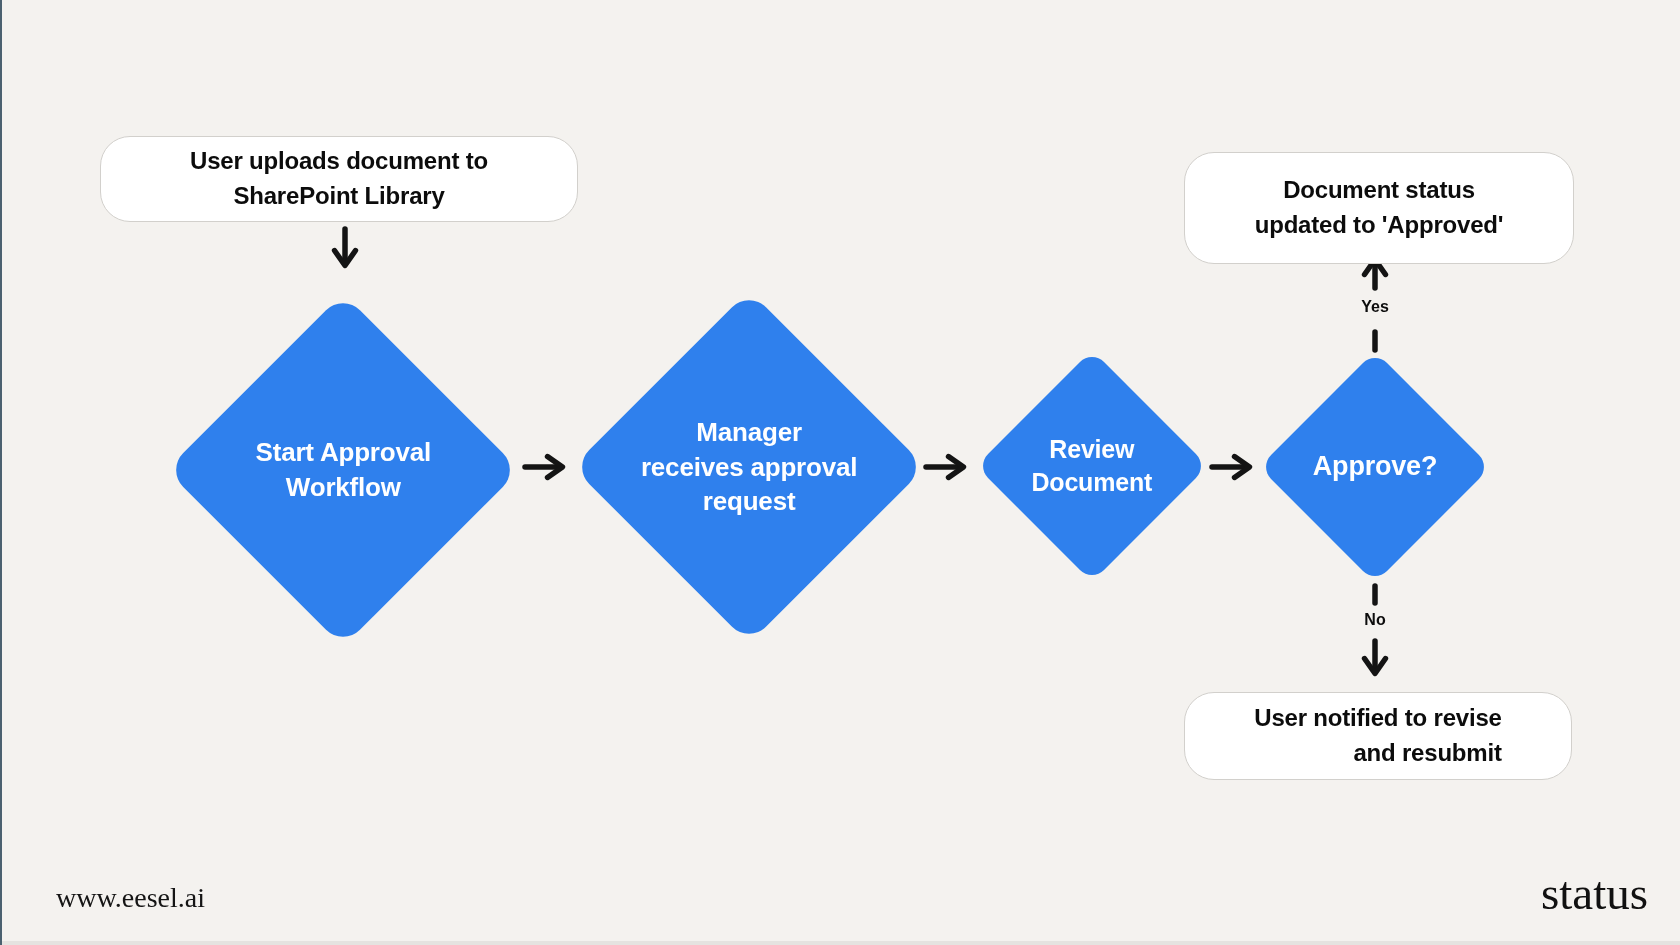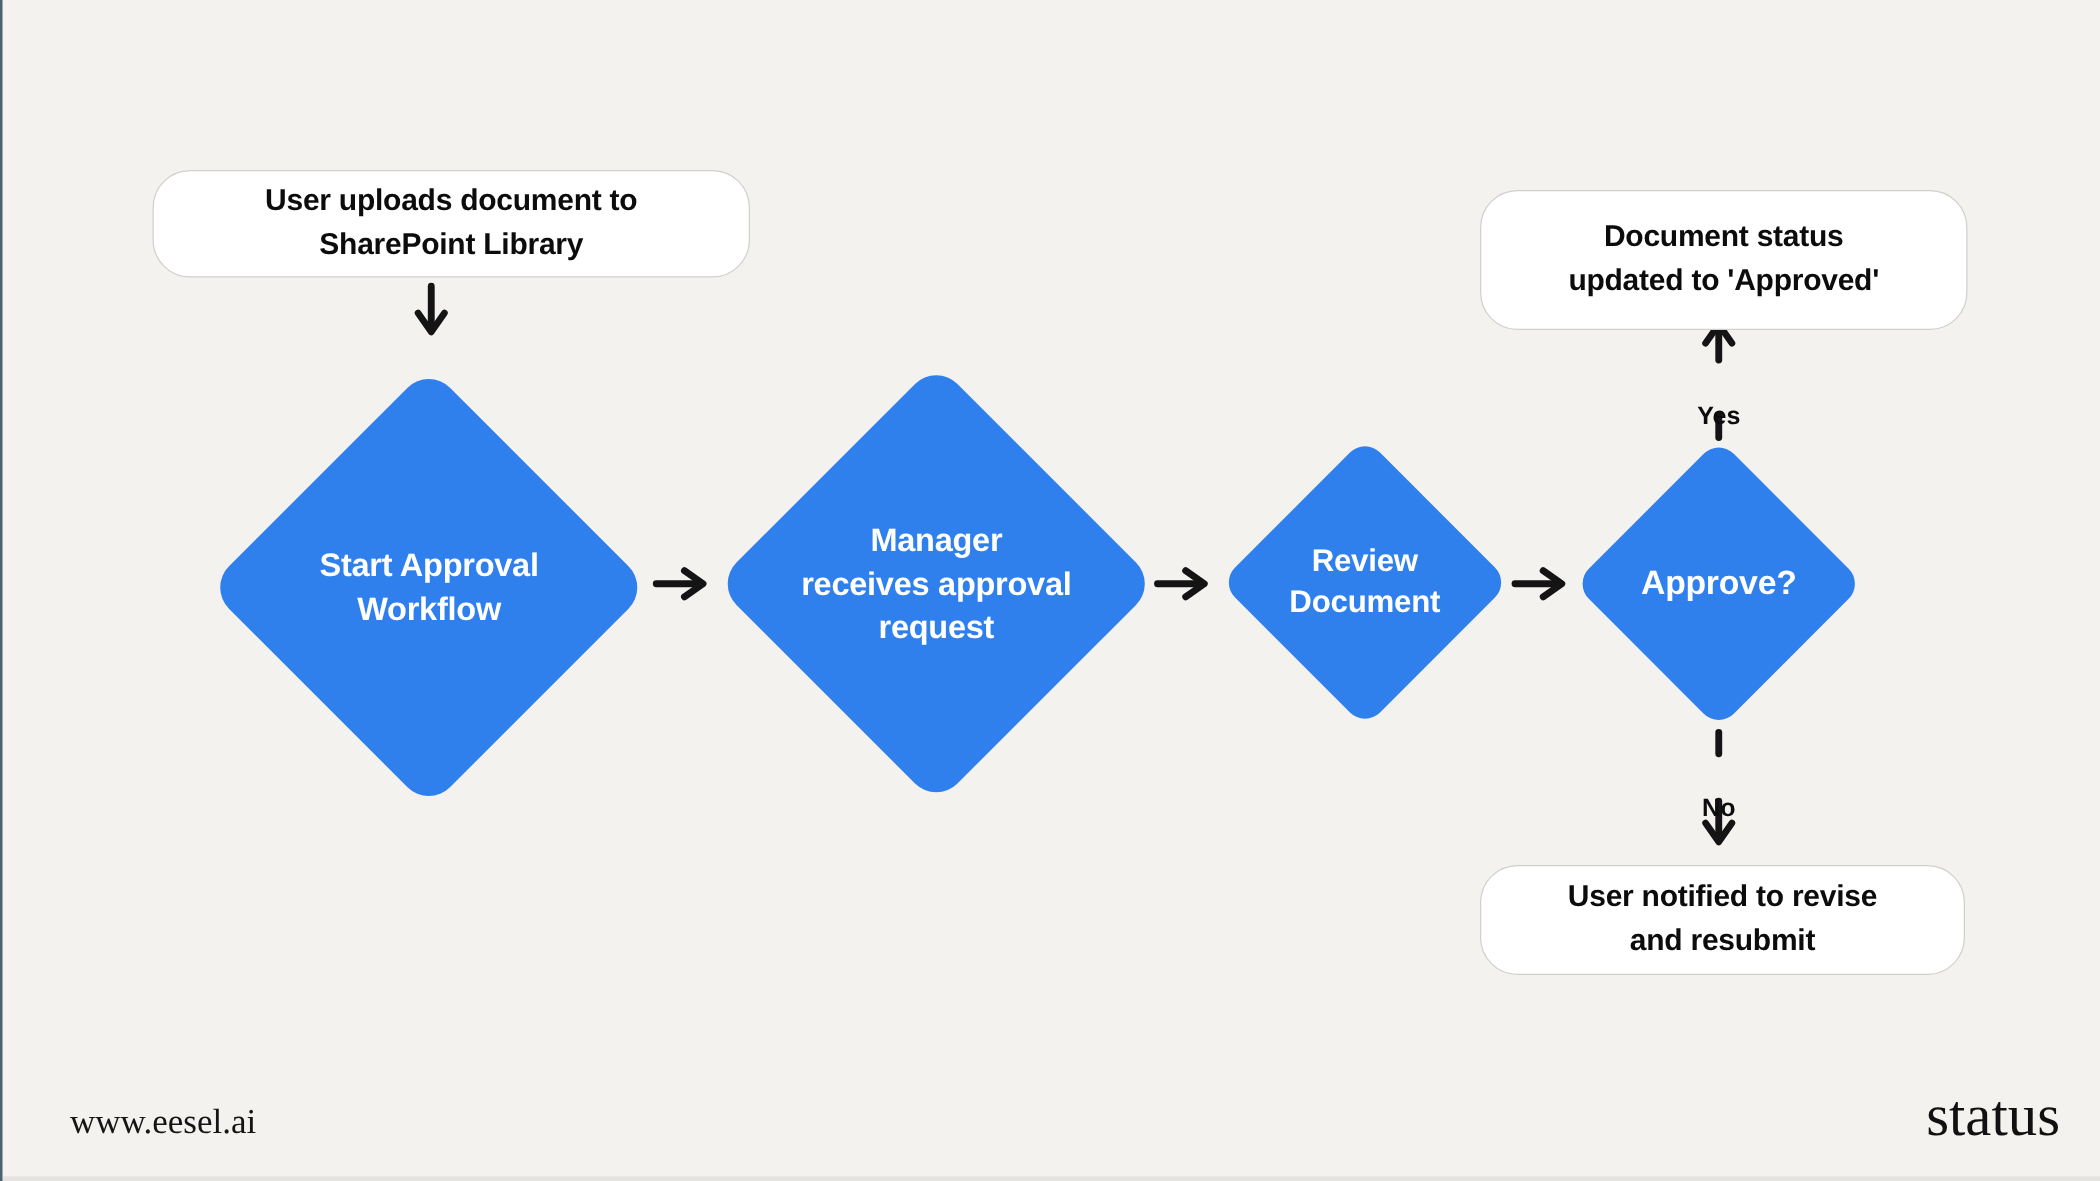--- a/index.html
+++ b/index.html
@@ -63,31 +63,30 @@
   .diamond-sm { width: 164px; height: 164px; border-radius: 17px; }
   .diamond-lg .label { font-size: 26px; width: 320px; }
   .diamond-sm .label { font-size: 25px; width: 240px; }
 
   #d-start    { left: 216px;  top: 345px; }
   #d-manager  { left: 622px;  top: 342px; }
   #d-review   { left: 1008px; top: 384px; }
   #d-approve  { left: 1291px; top: 385px; }
   #d-approve .label { font-size: 27px; }
 
-  #b-upload   { left: 120px;  top: 136px; width: 478px; height: 86px; }
+  #b-upload   { left: 98px;  top: 136px; width: 478px; height: 86px; }
   #b-approved { left: 1182px; top: 152px; width: 390px; height: 112px; }
-  #b-revise   { left: 1182px; top: 692px; width: 388px; height: 88px; }
+  #b-revise   { left: 1182px; top: 692px; width: 388px; height: 88px; text-align: right; }
 
   .edge-label {
     position: absolute;
     transform: translate(-50%, -50%);
     color: #0d0d0d;
     font-weight: bold;
-    font-size: 20px;
-    margin-top: 27px;
+    font-size: 16px;
   }
   #lbl-yes { left: 1373px; top: 307px; }
   #lbl-no  { left: 1373px; top: 620px; }
 
   .footer-url {
     position: absolute;
     left: 54px;
     top: 882px;
     font-family: Liberation Serif, serif;
     font-size: 28px;

